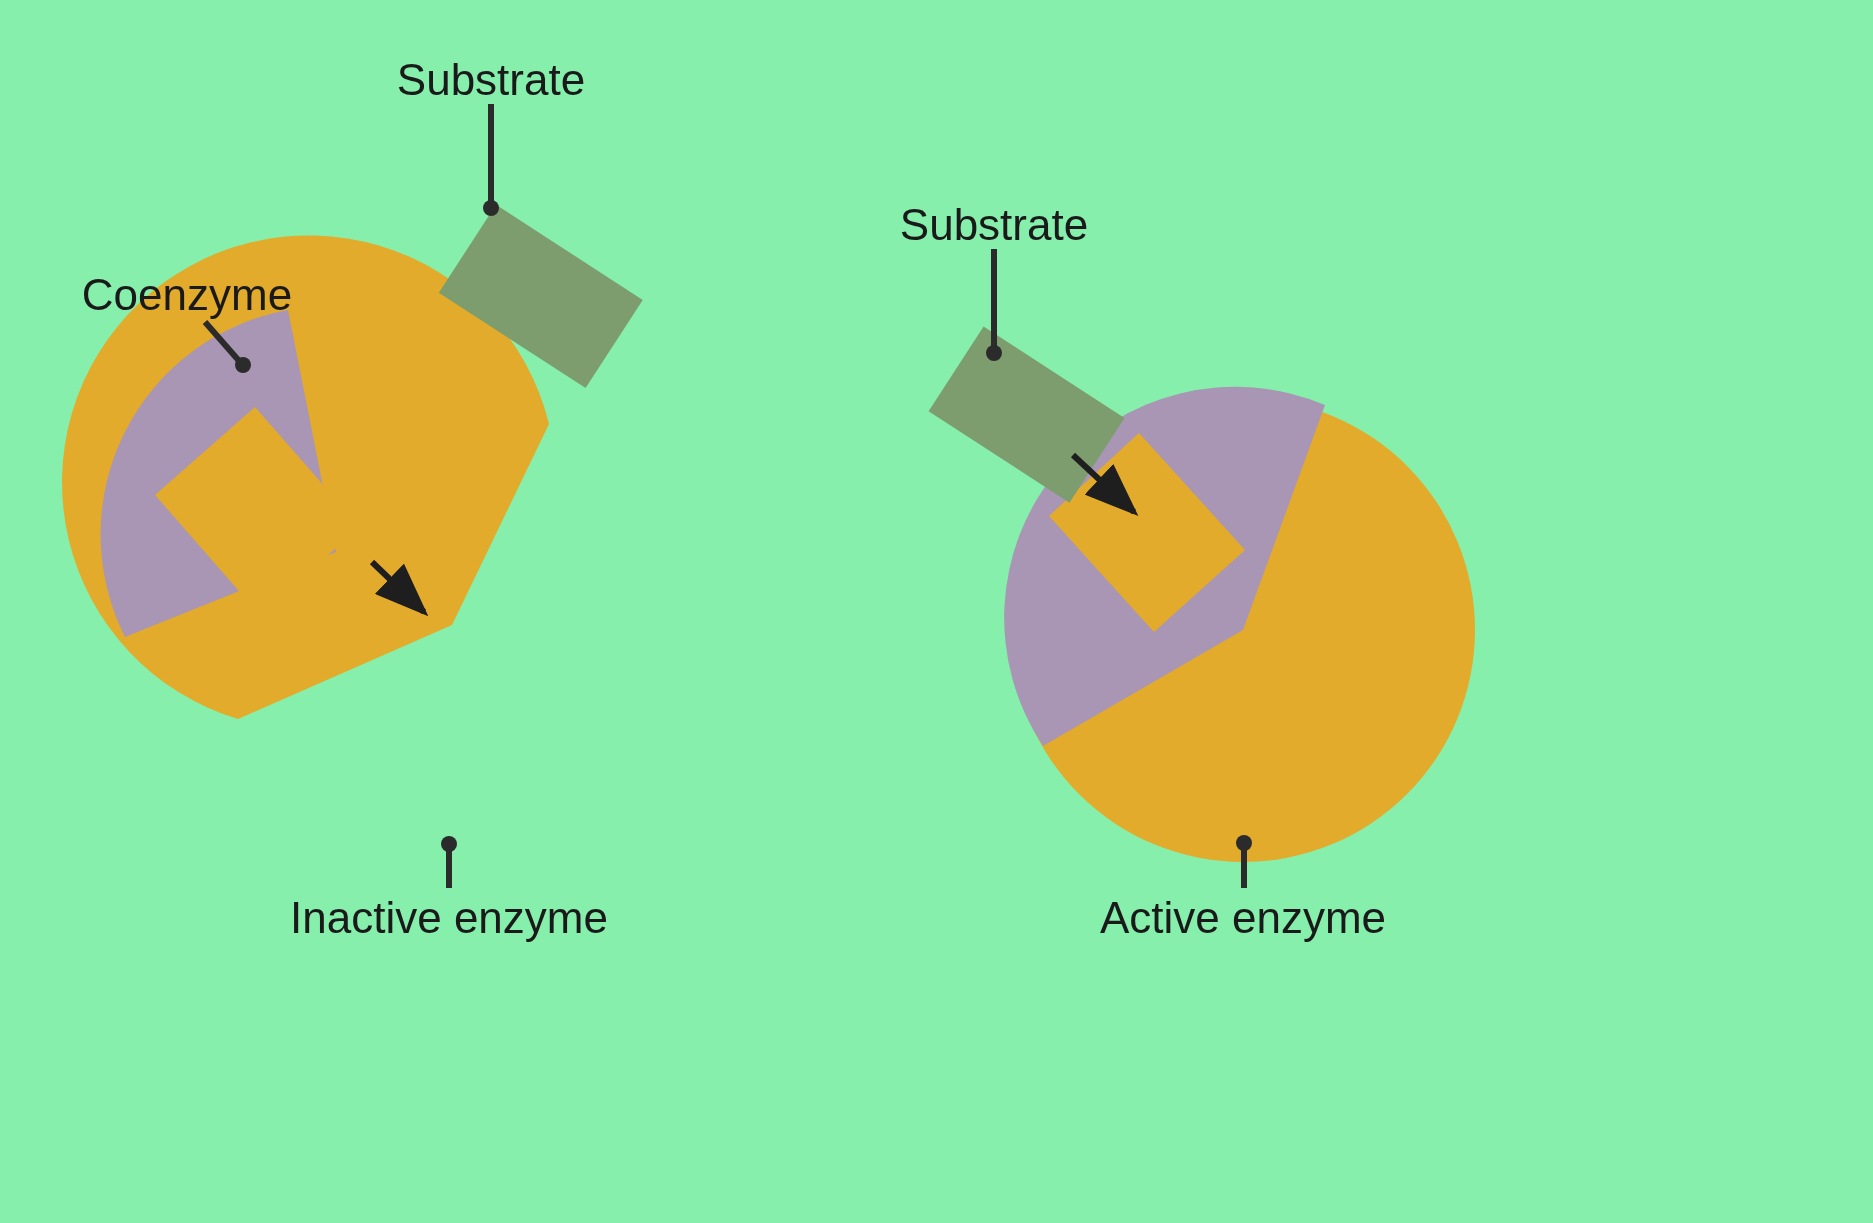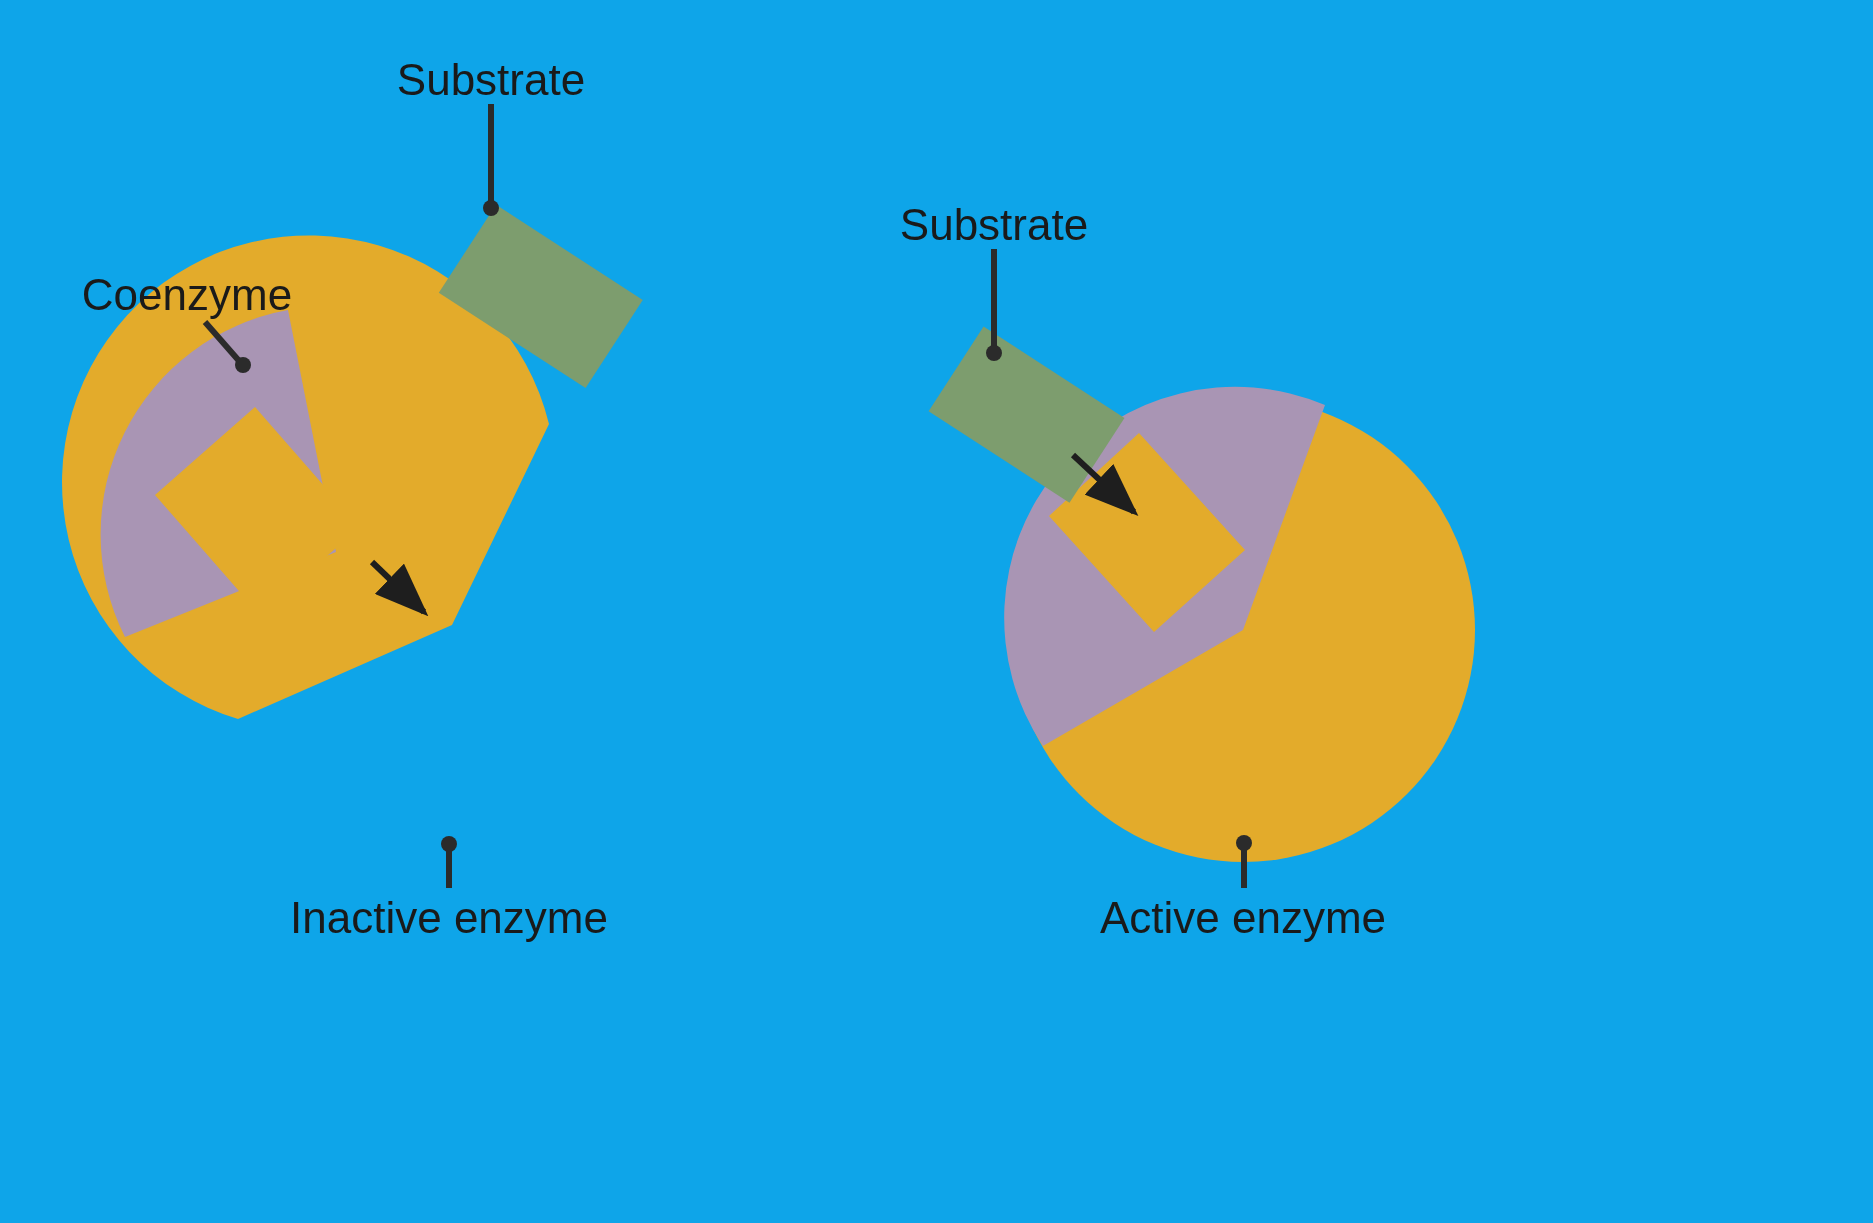--- a/index.html
+++ b/index.html
@@ -7,21 +7,21 @@
     padding: 0;
     background: #ffffff;
   }
   body {
     font-family: "Liberation Sans", sans-serif;
   }
   #stage {
     position: relative;
     width: 1873px;
     height: 1223px;
-    background: #0ea5e9;
+    background: #86efac;
     overflow: hidden;
     text-align: center;
   }
   #diagram-svg {
     position: absolute;
     left: 0;
     top: 0;
     width: 1873px;
     height: 1223px;
     display: block;

